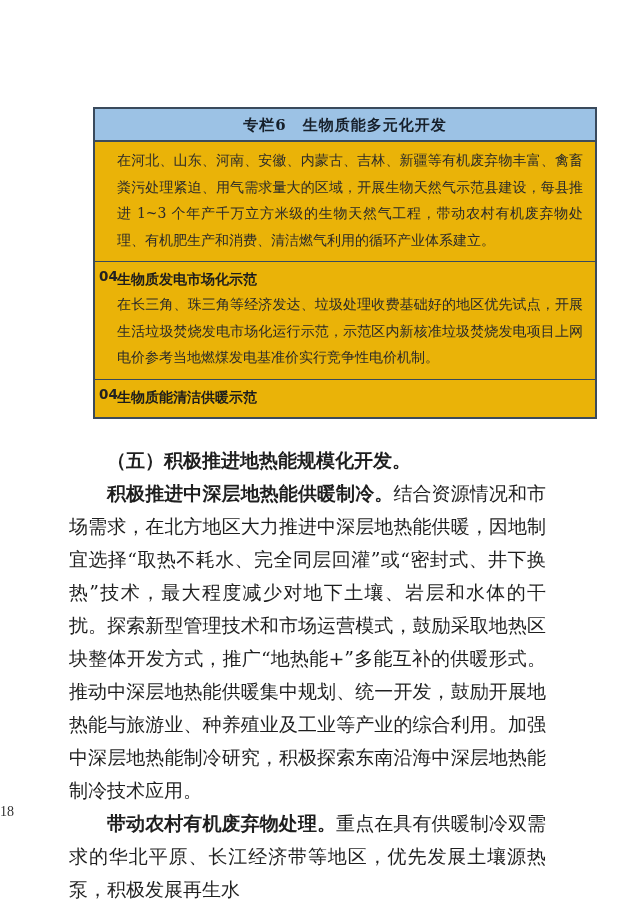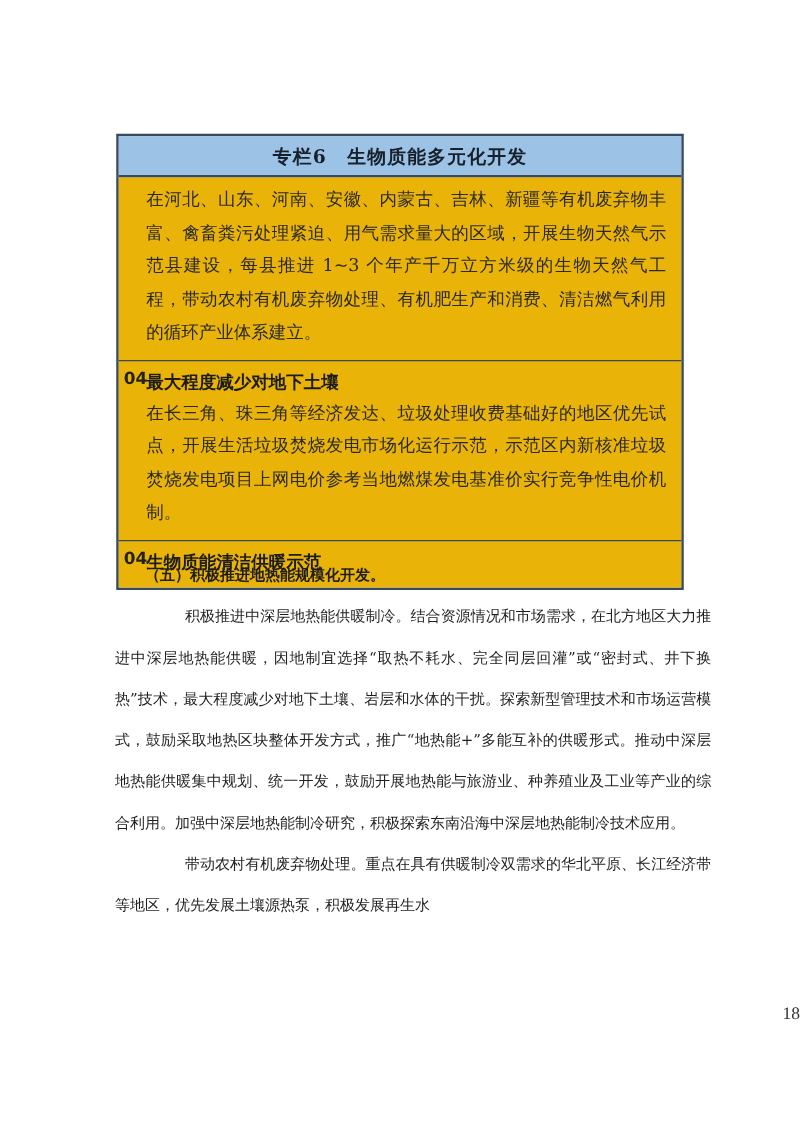--- a/index.html
+++ b/index.html
@@ -12,21 +12,21 @@
     background: #ffffff;
     overflow: hidden;
     font-family: "DejaVu Serif", "Liberation Serif", serif;
     color: #262626;
   }
   
   .callout-box {
     position: absolute;
     left: 93px;
     top: 107px;
-    width: 454px;
+    width: 504px;
     border: 2px solid #3a4a5c;
   }
   .callout-header {
     background: #9cc2e5;
     border-bottom: 2px solid #3a4a5c;
     text-align: center;
     font-weight: bold;
     font-size: 15px;
     line-height: 22px;
     padding: 5px 0 4px 0;
@@ -56,62 +56,62 @@
   }
   .box-section p.sec-text {
     font-size: 14px;
     line-height: 26.5px;
     text-align: justify;
     color: #2a2a2a;
   }
   
   .main-text {
     position: absolute;
-    left: 92px;
+    left: 69px;
     top: 444px;
     width: 477px;
-    font-size: 12px;
+    font-size: 19px;
     line-height: 33px;
     text-align: justify;
     color: #1f1f1f;
   }
   .subsection-heading {
     font-weight: bold;
     text-indent: 2em;
   }
   p.body-para { text-indent: 2em; }
-  .lead { font-weight: normal; margin-left: 32px; }
+  .lead { font-weight: bold; }
   
   .page-number {
     position: absolute;
     left: 0;
     right: 0;
     top: 804px;
-    text-align: right;
+    text-align: left;
     font-size: 14px;
     color: #333;
     font-family: "Liberation Serif", serif;
   }
 </style>
 </head>
 <body>
 
 <div class="page">
 
   <div class="callout-box">
     <div class="callout-header">专栏6　生物质能多元化开发</div>
     <div class="callout-body">
 
       <div class="box-section">
         <p class="sec-text">在河北、山东、河南、安徽、内蒙古、吉林、新疆等有机废弃物丰富、禽畜粪污处理紧迫、用气需求量大的区域，开展生物天然气示范县建设，每县推进 1~3 个年产千万立方米级的生物天然气工程，带动农村有机废弃物处理、有机肥生产和消费、清洁燃气利用的循环产业体系建立。</p>
       </div>
 
       <div class="box-section">
         <span class="sec-num">04</span>
-        <div class="sec-heading">最大程度减少对地下土壤</div>
+        <div class="sec-heading">生物质发电市场化示范</div>
         <p class="sec-text">在长三角、珠三角等经济发达、垃圾处理收费基础好的地区优先试点，开展生活垃圾焚烧发电市场化运行示范，示范区内新核准垃圾焚烧发电项目上网电价参考当地燃煤发电基准价实行竞争性电价机制。</p>
       </div>
 
       <div class="box-section">
         <span class="sec-num">04</span>
         <div class="sec-heading">生物质能清洁供暖示范</div>
       </div>
 
     </div>
   </div>

